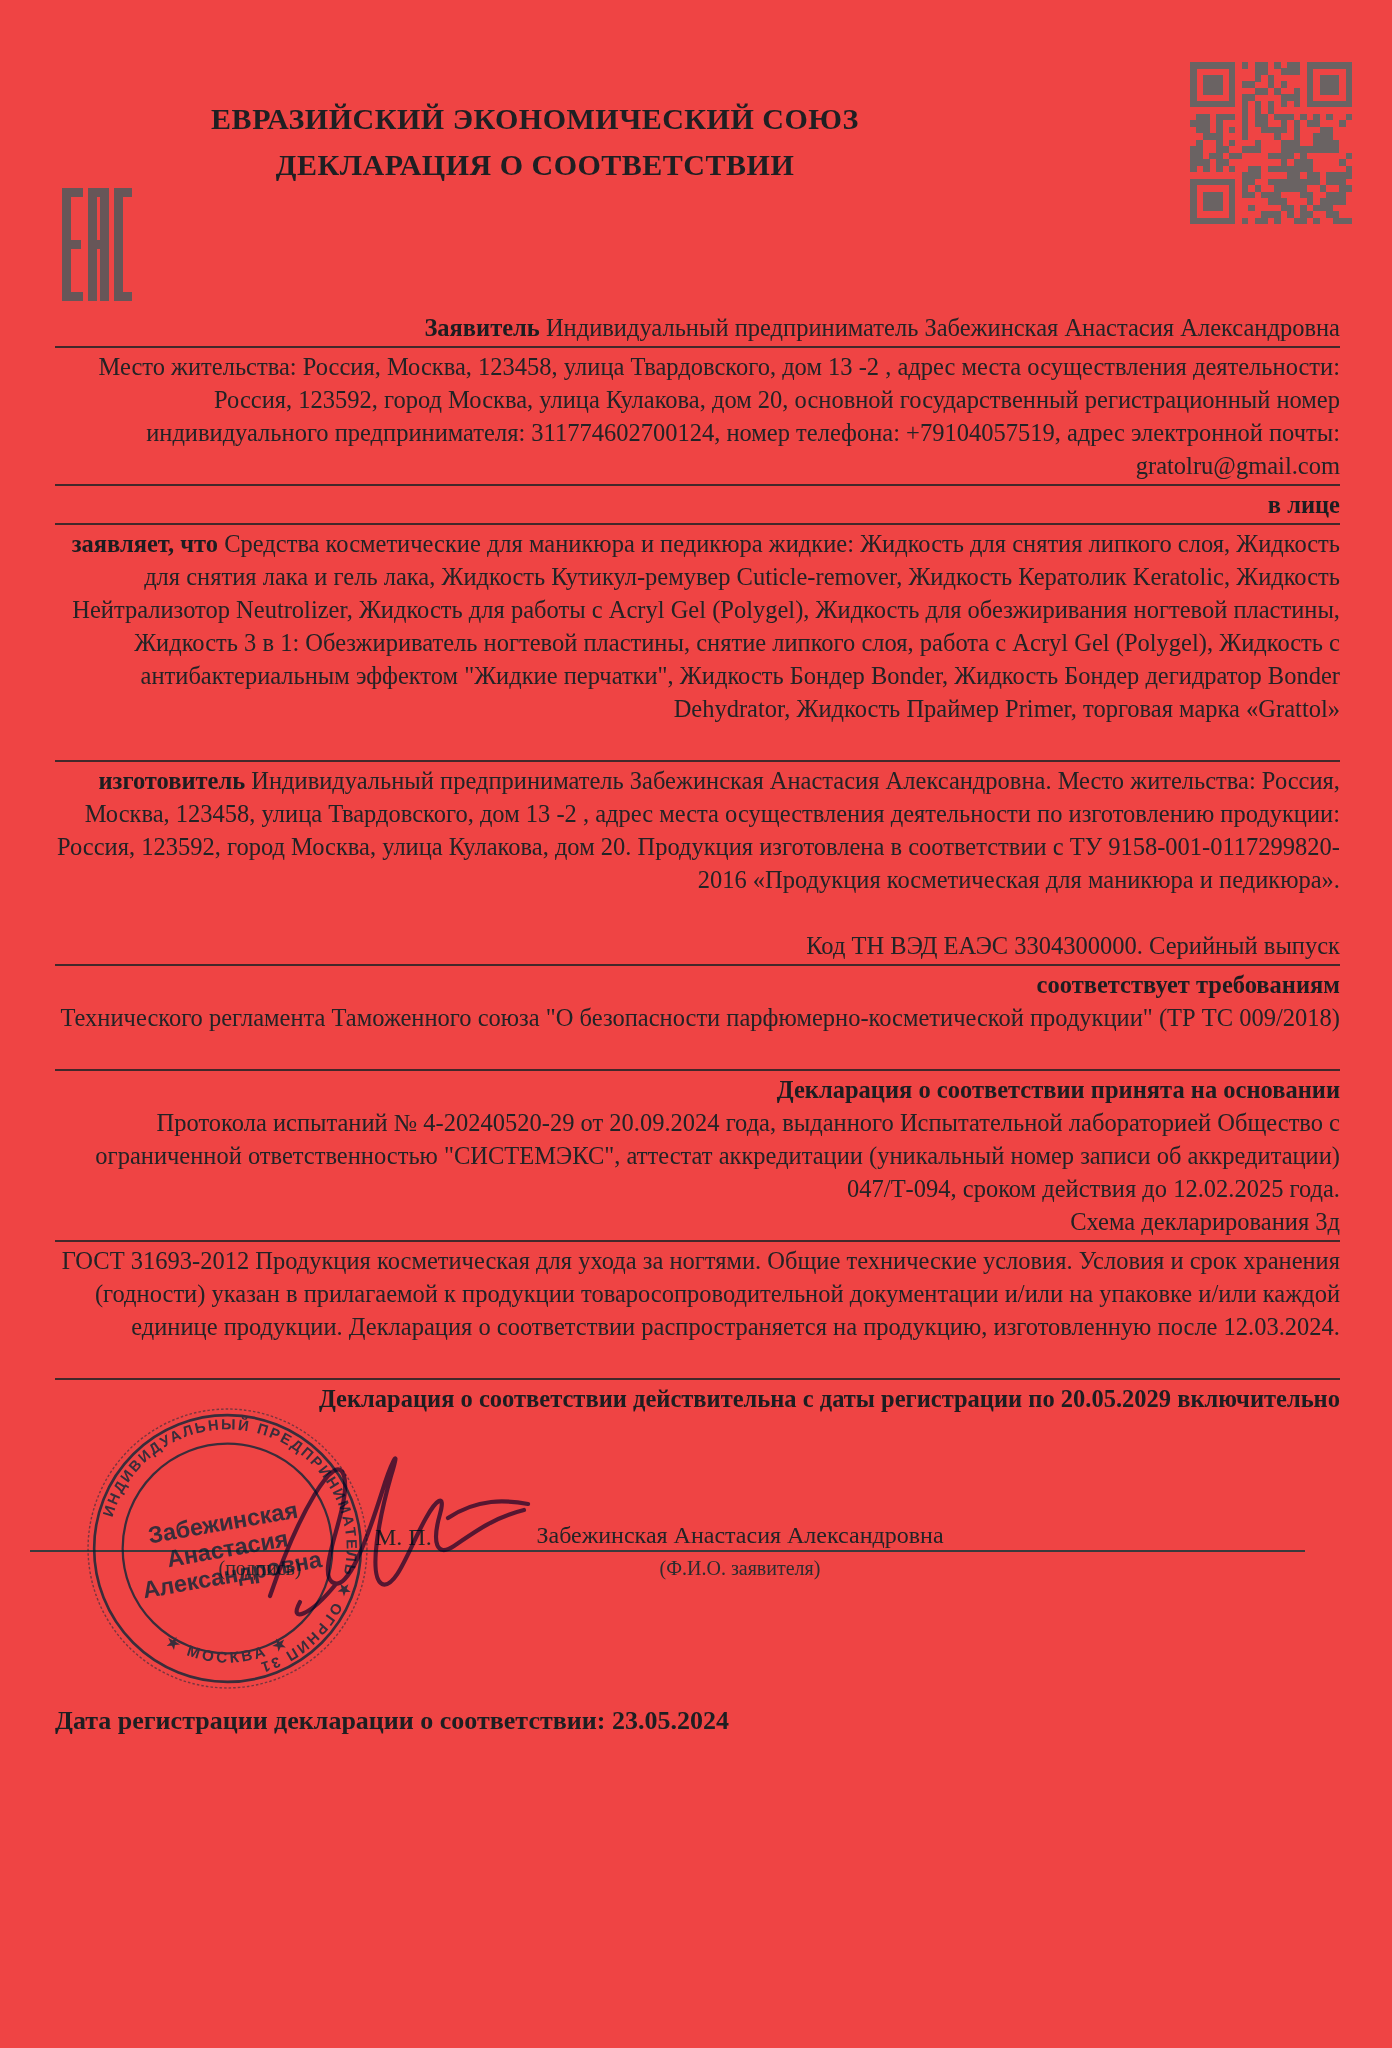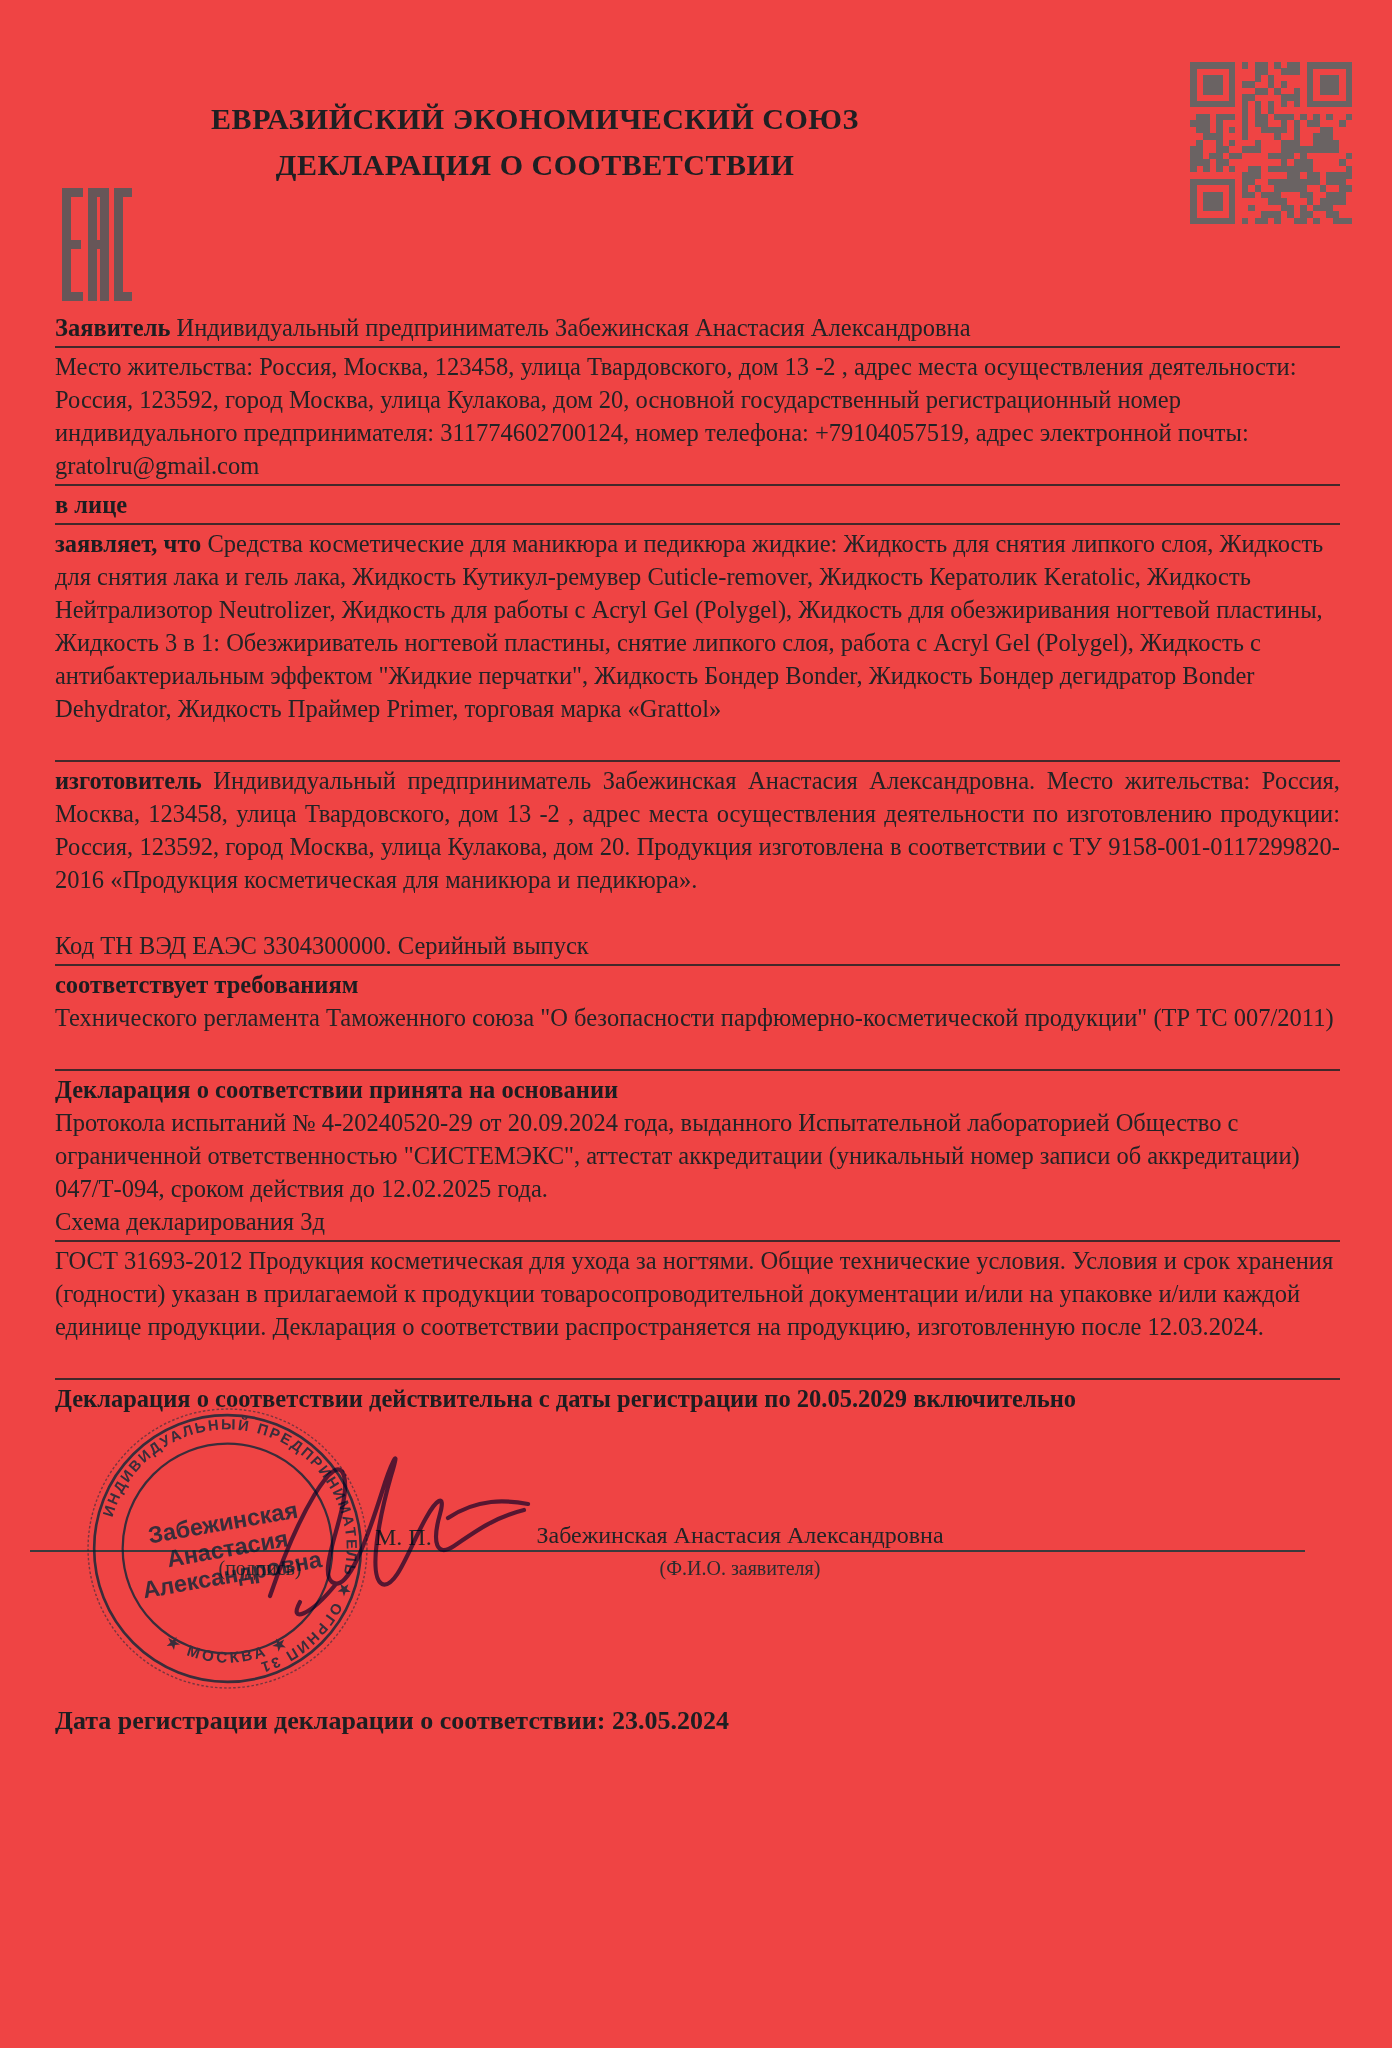--- a/index.html
+++ b/index.html
@@ -18,21 +18,21 @@
     text-align:center;font-weight:bold;font-size:30px;line-height:46px;
     color:#1f1f22;letter-spacing:.5px;
   }
   .eac-logo{position:absolute;left:62px;top:188px;width:70px;height:113px;}
   .qr{position:absolute;left:1190px;top:62px;width:162px;height:162px;}
   
   .doc-body{
     position:absolute;left:55px;top:311px;width:1285px;
     font-size:24.5px;line-height:33px;
   }
-  .doc-body p{margin:0;}
+  .doc-body p{margin:0;text-align:right;}
   .rule{border:none;border-top:2px solid rgba(35,35,38,.85);margin:2px 0 2px 0;height:0;}
   b,.b{font-weight:bold;color:#1d1d20;}
   .justify{text-align:justify;}
   .mh1{min-height:33px}.mh2{min-height:66px}.mh3{min-height:99px}
   .mh4{min-height:132px}.mh5{min-height:165px}.mh7{min-height:231px}
   
   .mp{position:absolute;left:375px;top:1524px;font-size:24px;}
   .sig-line-left{position:absolute;left:30px;top:1550px;width:432px;border-top:2px solid #3a3a3c;}
   .sig-caption{position:absolute;left:150px;top:1557px;width:220px;text-align:center;font-size:20px;color:#2c2c2e;}
   .fio-name{position:absolute;left:450px;top:1522px;width:580px;text-align:center;font-size:24px;}
@@ -405,21 +405,21 @@
     <div class="rule"></div>
 
     <p class="mh7"><b>заявляет, что</b><span> Средства косметические для маникюра и педикюра жидкие: Жидкость для снятия липкого слоя, Жидкость для снятия лака и гель лака, Жидкость Кутикул-ремувер Cuticle-remover, Жидкость Кератолик Keratolic, Жидкость Нейтрализотор Neutrolizer, Жидкость для работы с Acryl Gel (Polygel), Жидкость для обезжиривания ногтевой пластины, Жидкость 3 в 1: Обезжириватель ногтевой пластины, снятие липкого слоя, работа с Acryl Gel (Polygel), Жидкость с антибактериальным эффектом "Жидкие перчатки", Жидкость Бондер Bonder, Жидкость Бондер дегидратор Bonder Dehydrator, Жидкость Праймер Primer, торговая марка «Grattol»</span></p>
     <div class="rule"></div>
 
     <p class="mh5 justify"><b>изготовитель</b><span> Индивидуальный предприниматель Забежинская Анастасия Александровна. Место жительства: Россия, Москва, 123458, улица Твардовского, дом 13 -2 , адрес места осуществления деятельности по изготовлению продукции: Россия, 123592,  город Москва, улица Кулакова, дом 20. Продукция изготовлена в соответствии с ТУ 9158-001-0117299820-2016 «Продукция косметическая для маникюра и педикюра».</span></p>
     <p class="mh1">Код ТН ВЭД ЕАЭС 3304300000. Серийный выпуск</p>
     <div class="rule"></div>
 
     <p class="mh1 b">соответствует требованиям</p>
-    <p class="mh2">Технического регламента Таможенного союза "О безопасности парфюмерно-косметической продукции" (ТР ТС 007/2011)</p>
+    <p class="mh2">Технического регламента Таможенного союза "О безопасности парфюмерно-косметической продукции" (ТР ТС 009/2018)</p>
     <div class="rule"></div>
 
     <p class="mh1 b">Декларация о соответствии принята на основании</p>
     <p class="mh3">Протокола испытаний № 4-20240520-29 от 20.09.2024 года, выданного Испытательной лабораторией Общество с ограниченной ответственностью "СИСТЕМЭКС", аттестат аккредитации (уникальный номер записи об аккредитации)  047/Т-094, сроком действия до 12.02.2025 года.</p>
     <p class="mh1">Схема декларирования 3д</p>
     <div class="rule"></div>
 
     <p class="mh4">ГОСТ 31693-2012  Продукция косметическая для ухода за ногтями. Общие технические условия. Условия и срок хранения (годности) указан в прилагаемой к продукции товаросопроводительной документации и/или на упаковке и/или каждой единице продукции. Декларация о соответствии распространяется на продукцию, изготовленную после 12.03.2024.</p>
     <div class="rule"></div>
 

